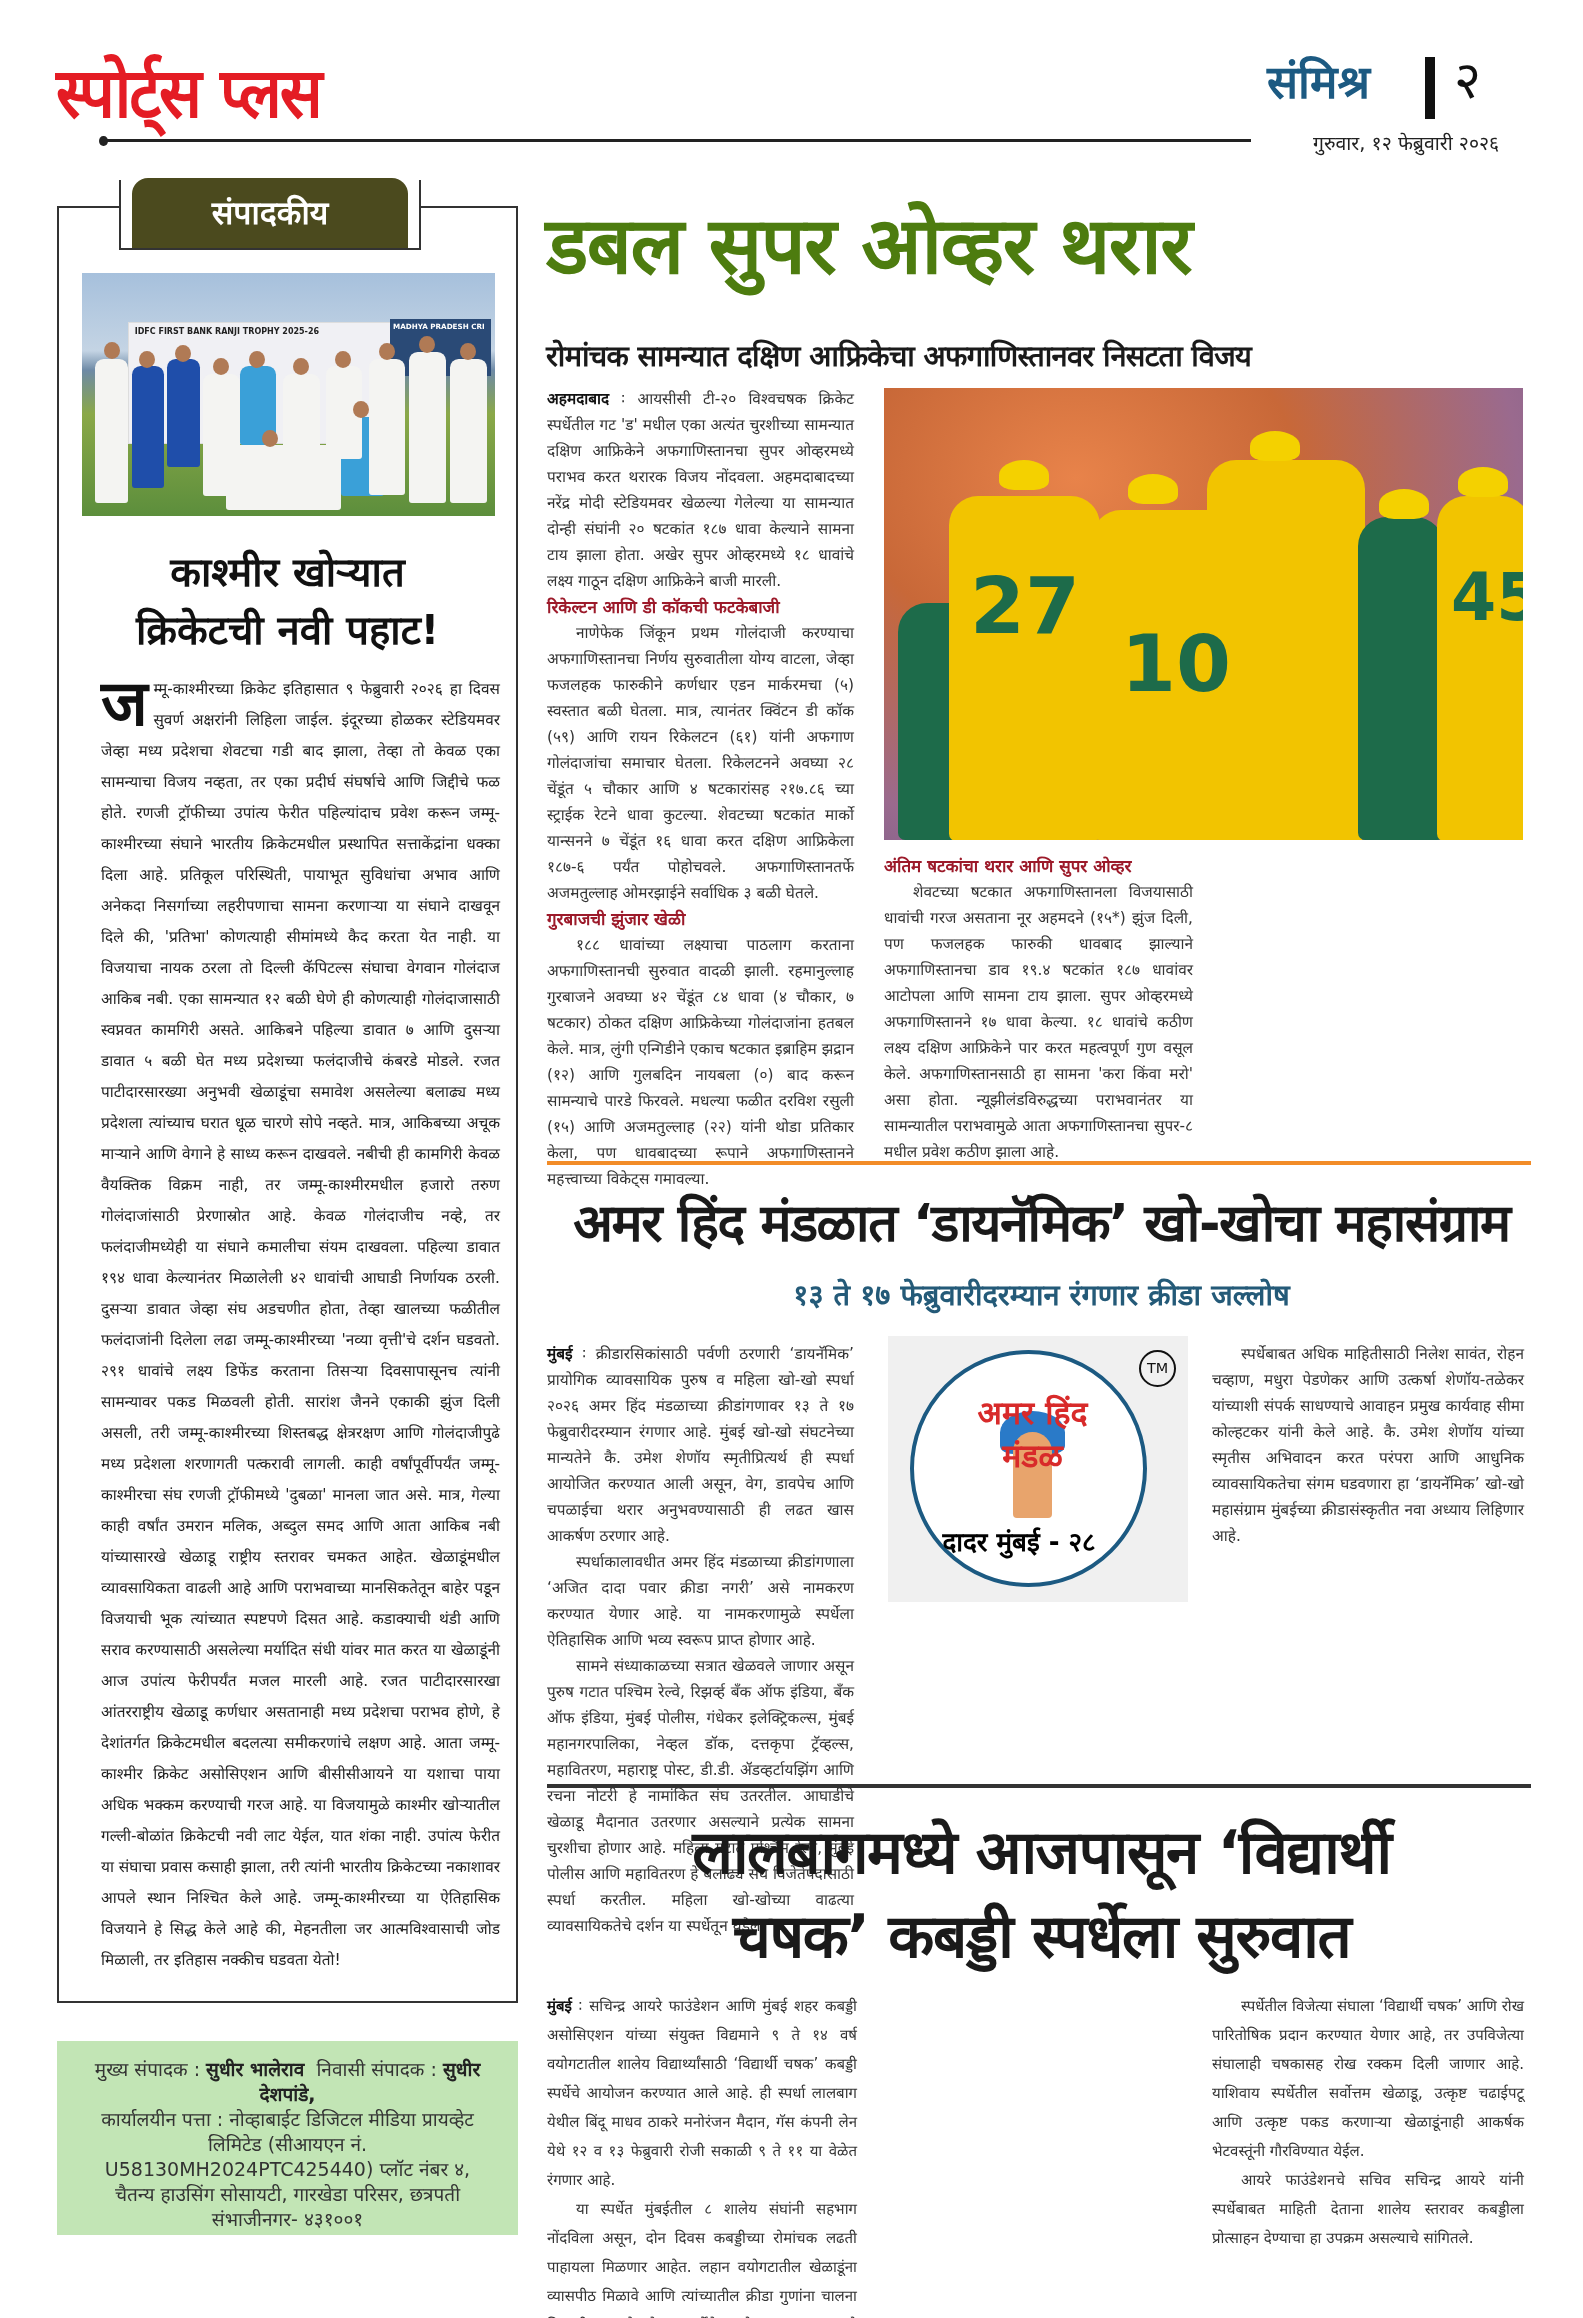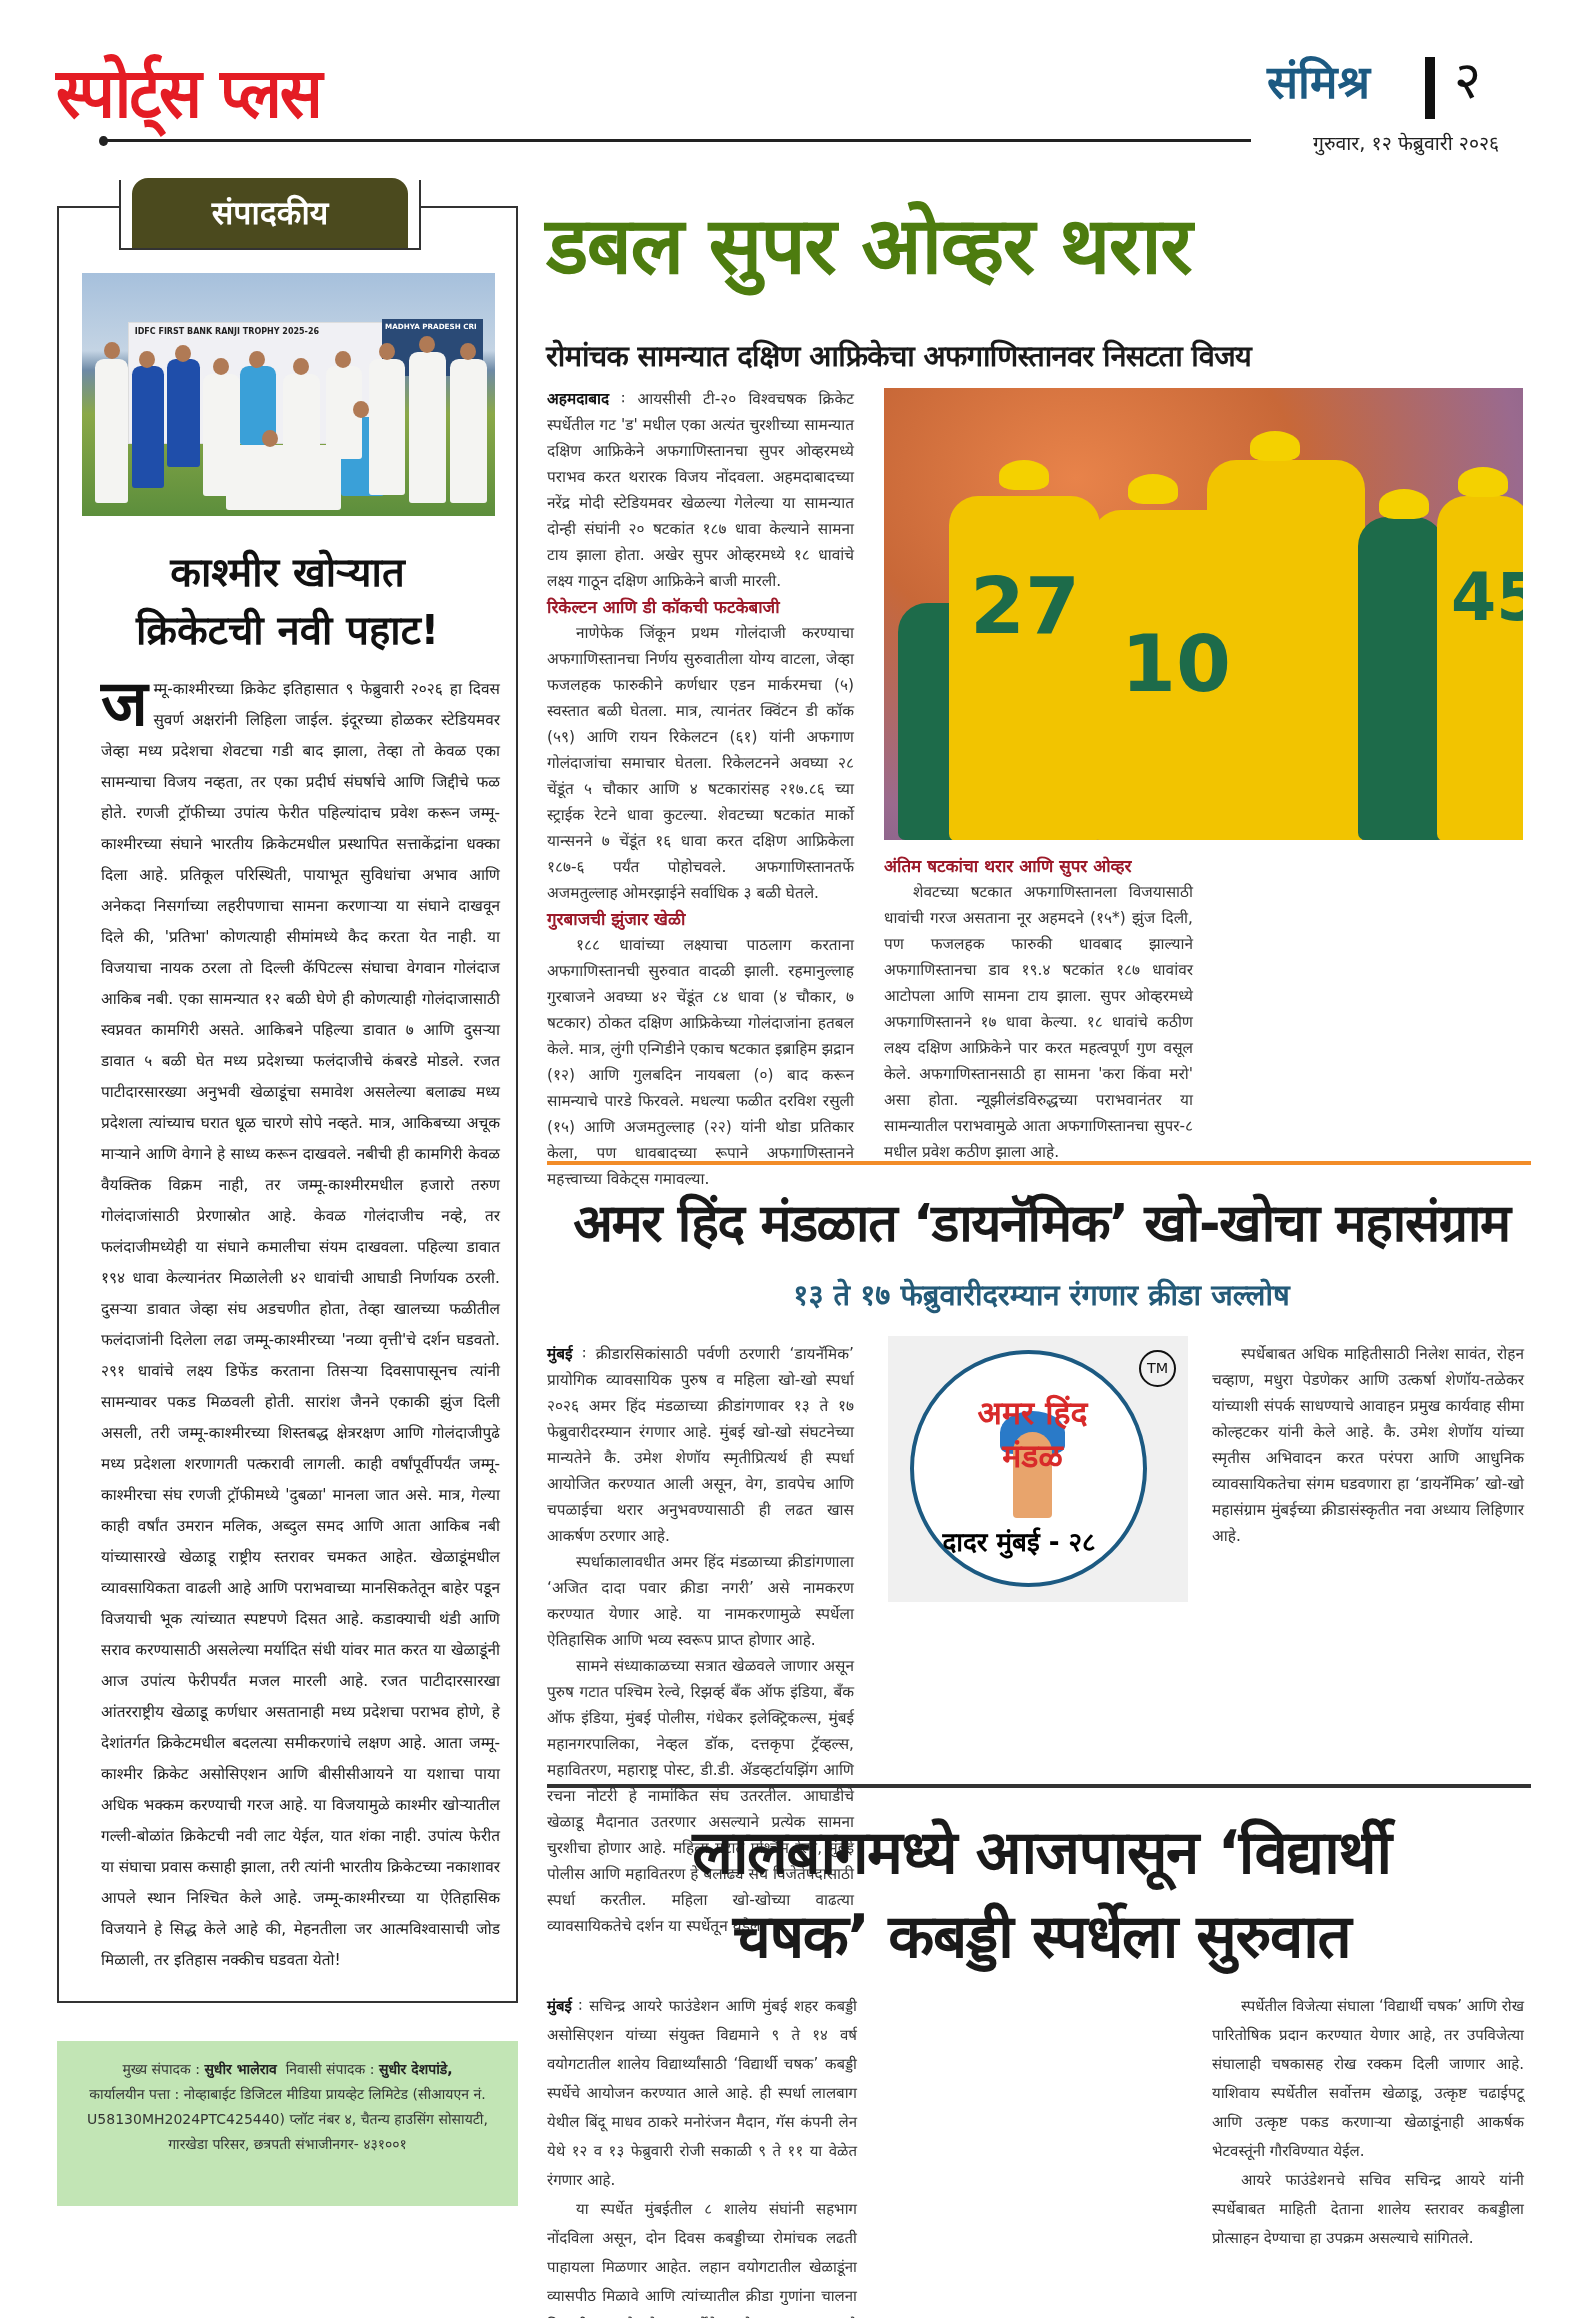--- a/index.html
+++ b/index.html
@@ -15,31 +15,31 @@
   .page-number { position: absolute; left: 1454px; top: 52px; font-size: 52px; color: #111; line-height: 1.1; }
   .page-date { position: absolute; left: 1278px; top: 129px; font-size: 19.4px; color: #222; margin-left: 35px; }
 
   
   .editorial-box { position: absolute; left: 57px; top: 206px; width: 461px; height: 1797px; border: 2.2px solid #333; }
   .editorial-label-frame { position: absolute; left: 119px; top: 180px; width: 302px; height: 70px; border: 2.2px solid #333; border-top: none; background: #fff; }
   .editorial-label { position: absolute; left: 132px; top: 178px; width: 276px; height: 70px; background: #4b4a1e; border-radius: 16px 16px 0 0; color: #fff; font-size: 32px; font-weight: bold; text-align: center; line-height: 70px; }
   .editorial-photo { position: absolute; left: 82px; top: 273px; width: 413px; height: 243px; overflow: hidden; background: linear-gradient(180deg, #a6c0dc 0%, #c4d4e4 32%, #6e8aa6 40%, #8aa848 58%, #5c8e3c 100%); }
   .photo-banner { position: absolute; left: 46px; top: 49px; width: 273px; height: 122px; background: #f0f0f4; border: 1.4px solid #ddd; }
   .photo-banner span { display: block; font-size: 8px; font-weight: bold; color: #222; padding: 4.3px 5.7px; }
-  .photo-stand { position: absolute; right: 12px; top: 46px; width: 101px; height: 57px; background: #2a4a76; color: #fff; font-size: 7.2px; font-weight: bold; padding: 3px; }
+  .photo-stand { position: absolute; right: 4px; top: 46px; width: 101px; height: 57px; background: #2a4a76; color: #fff; font-size: 7.2px; font-weight: bold; padding: 3px; }
   .player { position: absolute; border-radius: 8.6px 8.6px 2.9px 2.9px; background: #f4f4f2; }
   .player.blue { background: #1f4eaa; }
   .player.teal { background: #3aa0d8; }
   .player-head { position: absolute; width: 16px; height: 17px; border-radius: 50%; background: #b07a55; }
 
   .editorial-headline { position: absolute; left: 72px; top: 543px; width: 431px; font-size: 40px; font-weight: bold; text-align: center; line-height: 1.45; color: #111; }
   .editorial-body { position: absolute; left: 101px; top: 674px; width: 399px; font-size: 15.4px; line-height: 31px; text-align: justify; color: #222; }
   .dropcap { float: left; font-size: 63px; line-height: 57px; font-weight: bold; margin: 1.4px 5.7px 0 0; color: #111; }
 
-  .imprint { position: absolute; left: 57px; top: 2041px; width: 461px; height: 165px; background: #c2e5b5; padding: 16px 27px; text-align: center; font-size: 14px; line-height: 25px; color: #333; }
+  .imprint { position: absolute; left: 57px; top: 2041px; width: 461px; height: 194px; background: #c2e5b5; padding: 16px 27px; text-align: center; font-size: 19px; line-height: 25px; color: #333; }
   .imprint b { color: #222; }
 
   
   .a1-headline { position: absolute; left: 546px; top: 201px; width: 991px; font-size: 79px; font-weight: bold; color: #4d7c0f; line-height: 1.15; letter-spacing: -1.4px; }
   .a1-subhead { position: absolute; left: 546px; top: 335px; width: 991px; font-size: 29px; font-weight: bold; color: #1a1a1a; letter-spacing: -0.7px; }
   .a1-photo { position: absolute; left: 884px; top: 388px; width: 639px; height: 452px; overflow: hidden; background: radial-gradient(ellipse at 30% 20%, #e8834a 0%, #c86838 35%, #9a6a8e 70%, #6a5a8a 100%); }
   .sa-player { position: absolute; background: #f2c400; border-radius: 29px 29px 7.2px 7.2px; }
   .sa-player.dark { background: #1d6b4a; }
   .sa-cap { position: absolute; background: #f4d100; border-radius: 50% 50% 30% 30%; width: 50px; height: 30px; }
   .jersey-num { position: absolute; font-size: 79px; font-weight: bold; color: #1d6b4a; font-family: "DejaVu Sans", sans-serif; }

